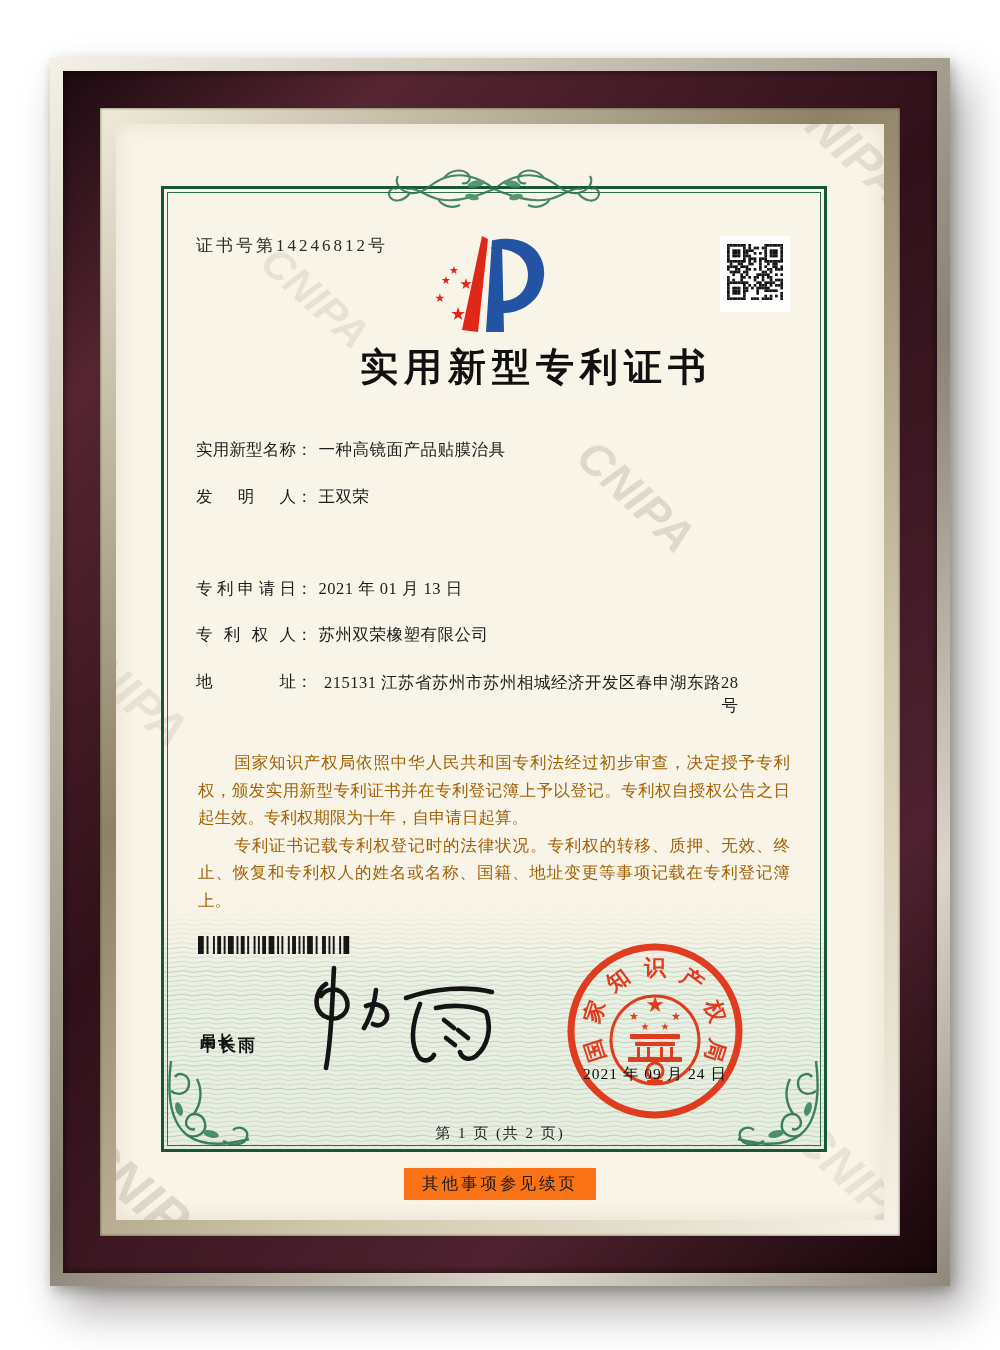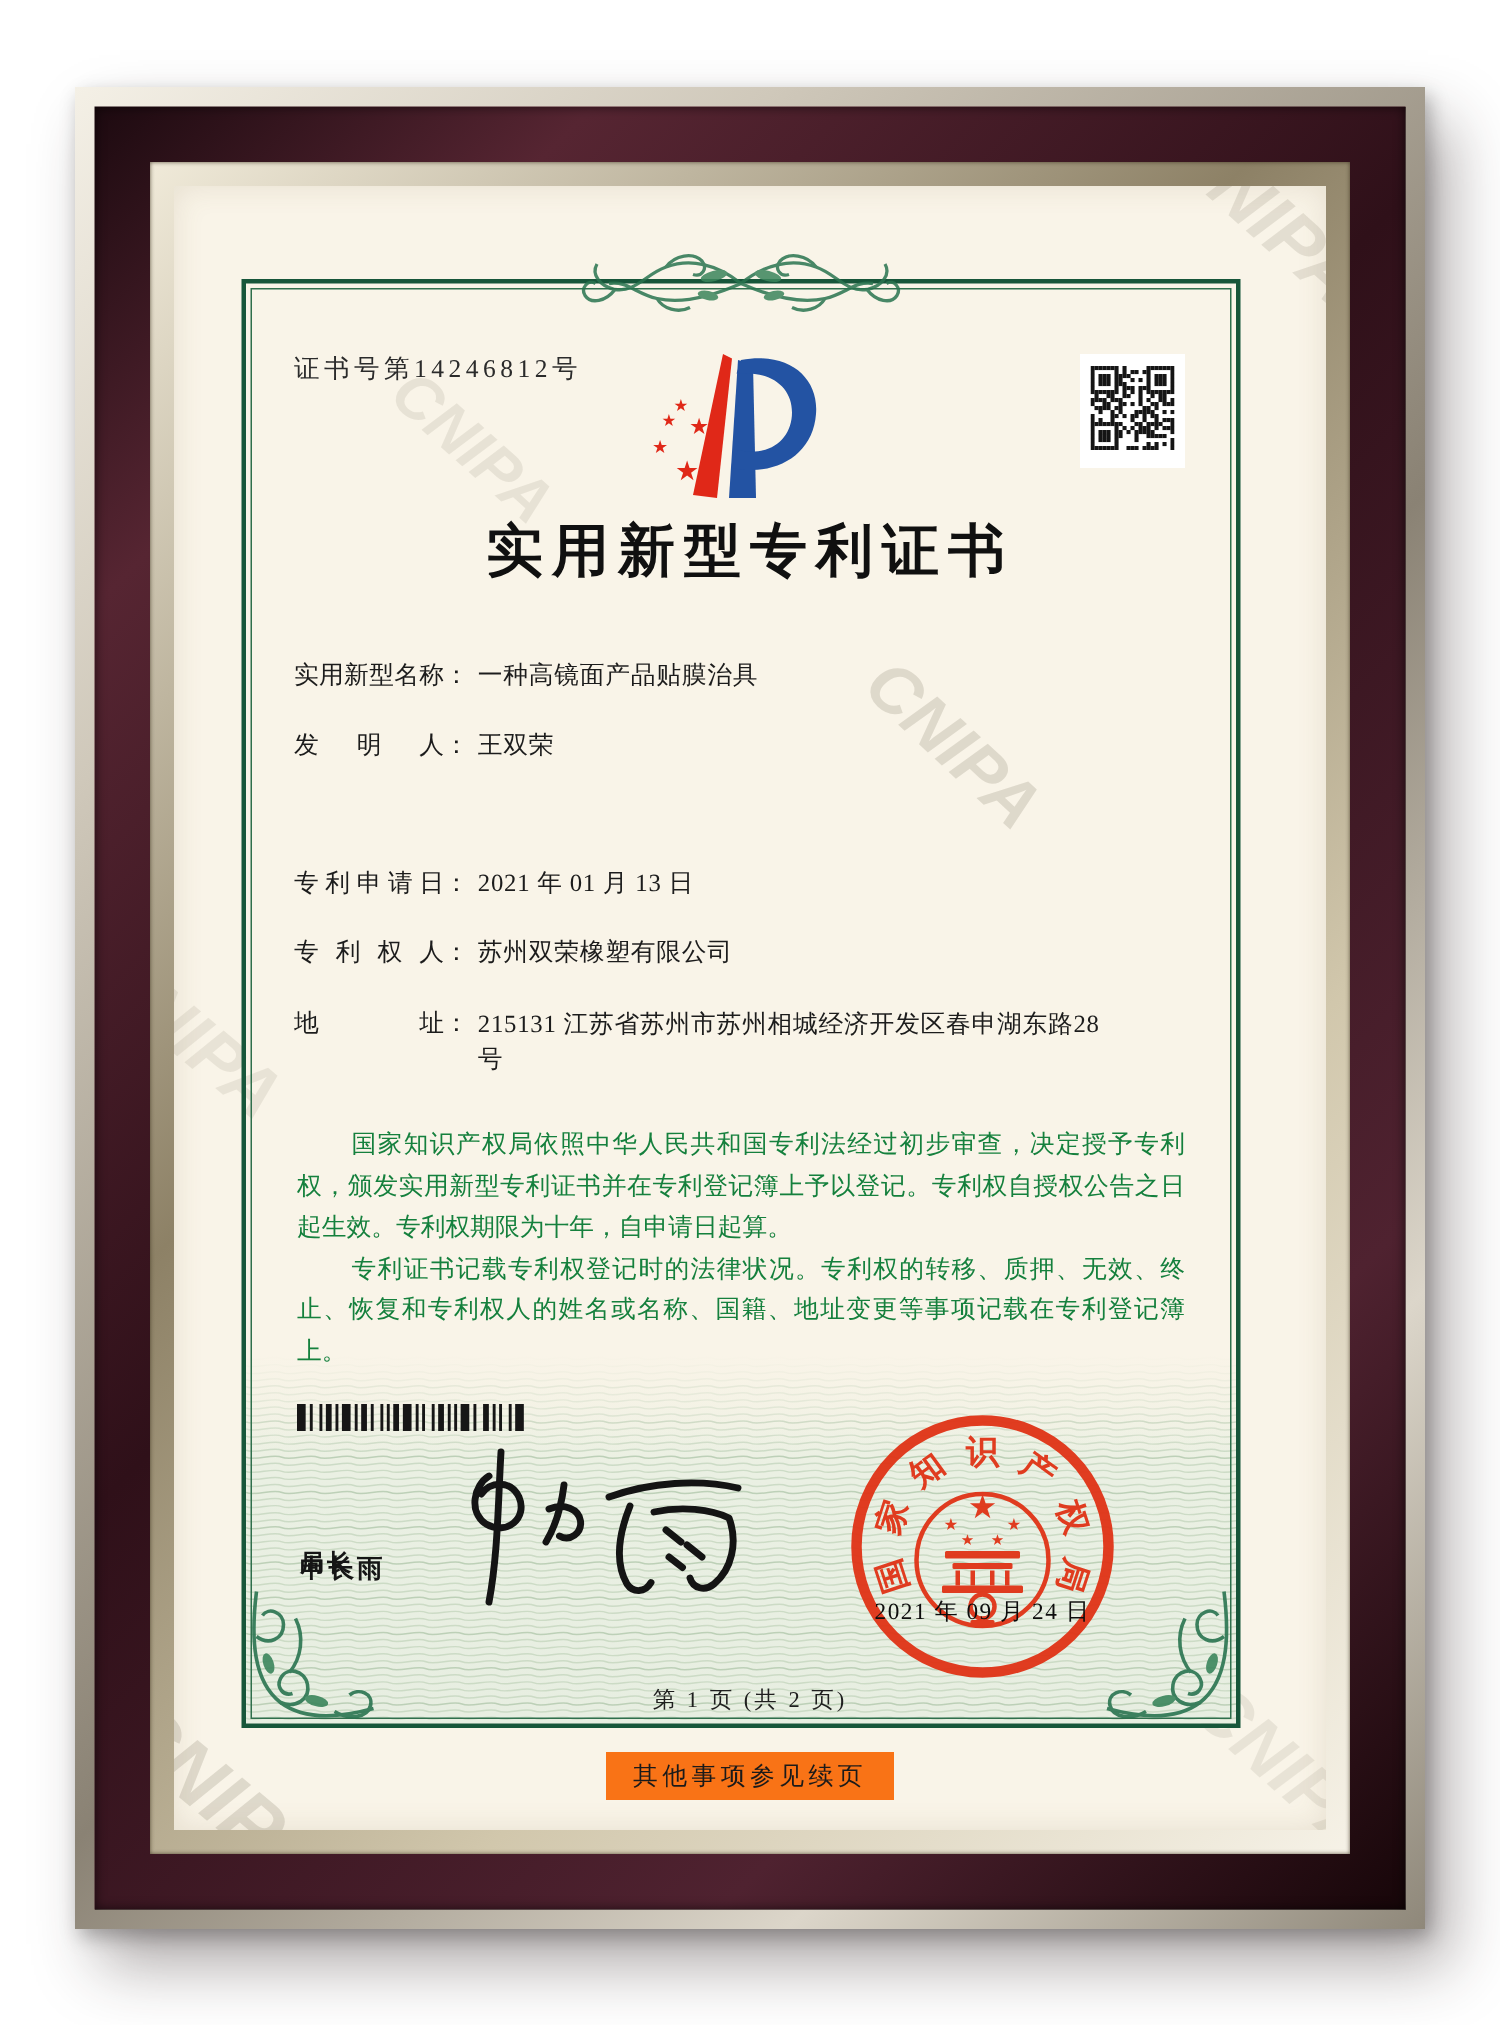--- a/index.html
+++ b/index.html
@@ -26,33 +26,33 @@
   
   .gborder{position:absolute;left:45px;top:62px;width:666px;height:966px;border:3px solid #17563a;box-sizing:border-box;z-index:3;}
   .gborder-inner{position:absolute;inset:3px;border:1px solid #2f6f4c;}
 
   
   .cert-no{position:absolute;left:80px;top:110px;font-size:17px;letter-spacing:3px;color:#2b2b2b;z-index:4;}
   .logo{position:absolute;left:300px;top:106px;z-index:4;}
   .qr-patch{position:absolute;left:604px;top:112px;width:70px;height:76px;background:#ffffff;z-index:4;}
   .qr{position:absolute;left:7px;top:8px;}
   .title{position:absolute;left:0;top:218px;width:100%;text-align:center;font-size:38px;font-weight:bold;
-    letter-spacing:6px;color:#101010;z-index:4;}
+    letter-spacing:6px;color:#101010;z-index:4;padding-left:36px;}
 
   
   .frow{position:absolute;left:80px;width:600px;font-size:16.5px;color:#1c1c1c;z-index:4;}
   .flabel{display:inline-block;width:100px;text-align:justify;text-align-last:justify;vertical-align:top;}
   .fcolon{display:inline-block;vertical-align:top;margin-right:6px;}
   .fvalue{display:inline-block;vertical-align:top;letter-spacing:.5px;}
-  .fvalue.addr{width:420px;line-height:23px;}
+  .fvalue.addr{width:420px;line-height:23px;text-align:right;}
   .gpair2{position:absolute;left:308px;top:0;}
 
   
   .paras{position:absolute;left:82px;top:625px;width:592px;font-size:16.5px;line-height:27.5px;
-    text-align:justify;color:#15803d;z-index:4;}
+    text-align:justify;color:#a16207;z-index:4;}
   .paras p{margin:0;text-indent:2.2em;}
 
   
   .wave-zone{position:absolute;left:48px;top:772px;width:660px;height:253px;overflow:hidden;z-index:1;
     background:linear-gradient(180deg,#f4f2e4,#eaf0e3 35%,#e7eee1);}
   .wave-fade{position:absolute;left:0;top:0;width:100%;height:72px;
     background:linear-gradient(180deg,#f9f4e8 10%,rgba(249,244,232,0));}
 
   
   .barcode{position:absolute;left:82px;top:812px;z-index:4;}

